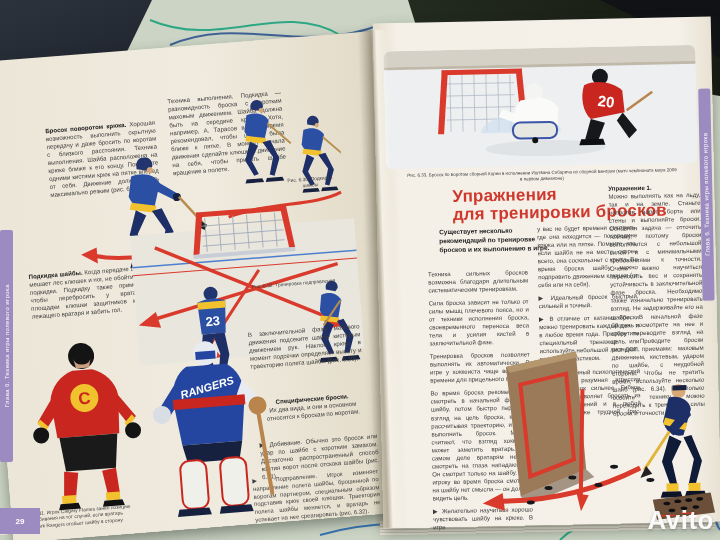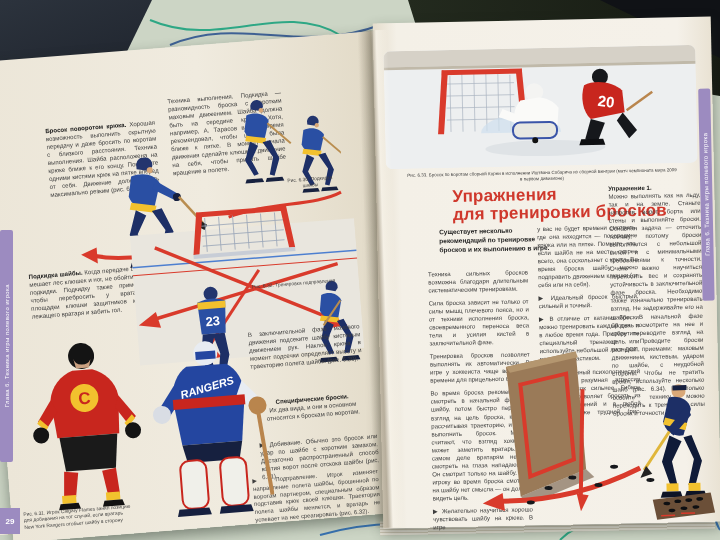--- a/index.html
+++ b/index.html
@@ -245,21 +245,21 @@
     </svg>
 
     <div class="abs cap" style="left:12px;top:452px;width:108px;text-align:left;">
       <span>Рис. 6.31. Игрок Calgary Flames занял позицию для добивания на тот случай, если вратарь New York Rangers отобьет шайбу в сторону</span>
     </div>
   </div>
 
   <div class="abs vtab" style="left:0;top:230px;width:13px;height:232px;">
     <span>Глава 6. Техника игры полевого игрока</span>
   </div>
-  <div class="abs pagenum" style="left:0;top:508px;width:20px;height:26px;">
+  <div class="abs pagenum" style="left:0;top:508px;width:40px;height:26px;">
     <span>29</span>
   </div>
 
   <div class="abs page-right">
 
     <svg class="abs" style="left:10px;top:28px;border-radius:7px;overflow:hidden;" width="312" height="118" viewBox="0 0 312 118">
       <rect width="312" height="118" fill="#edeff0"></rect>
       <rect width="312" height="16" fill="#d6d1c7"></rect>
       <rect y="16" width="312" height="3" fill="#c0b9a9"></rect>
       <g stroke="#aab4c0" stroke-width=".7">
@@ -373,14 +373,17 @@
       <path d="M10 24 h14 M30 22 h14" stroke="#d93a2b" stroke-width="1.5"></path>
     </svg>
 
     <div class="abs vtab" style="left:324px;top:72px;width:12px;height:212px;">
       <span>Глава 6. Техника игры полевого игрока</span>
     </div>
   </div>
 
   <div class="abs spine"></div>
 
+  <div class="abs avito">
+    <span>Avito</span>
+  </div>
 
 </div>
 
 </body></html>

